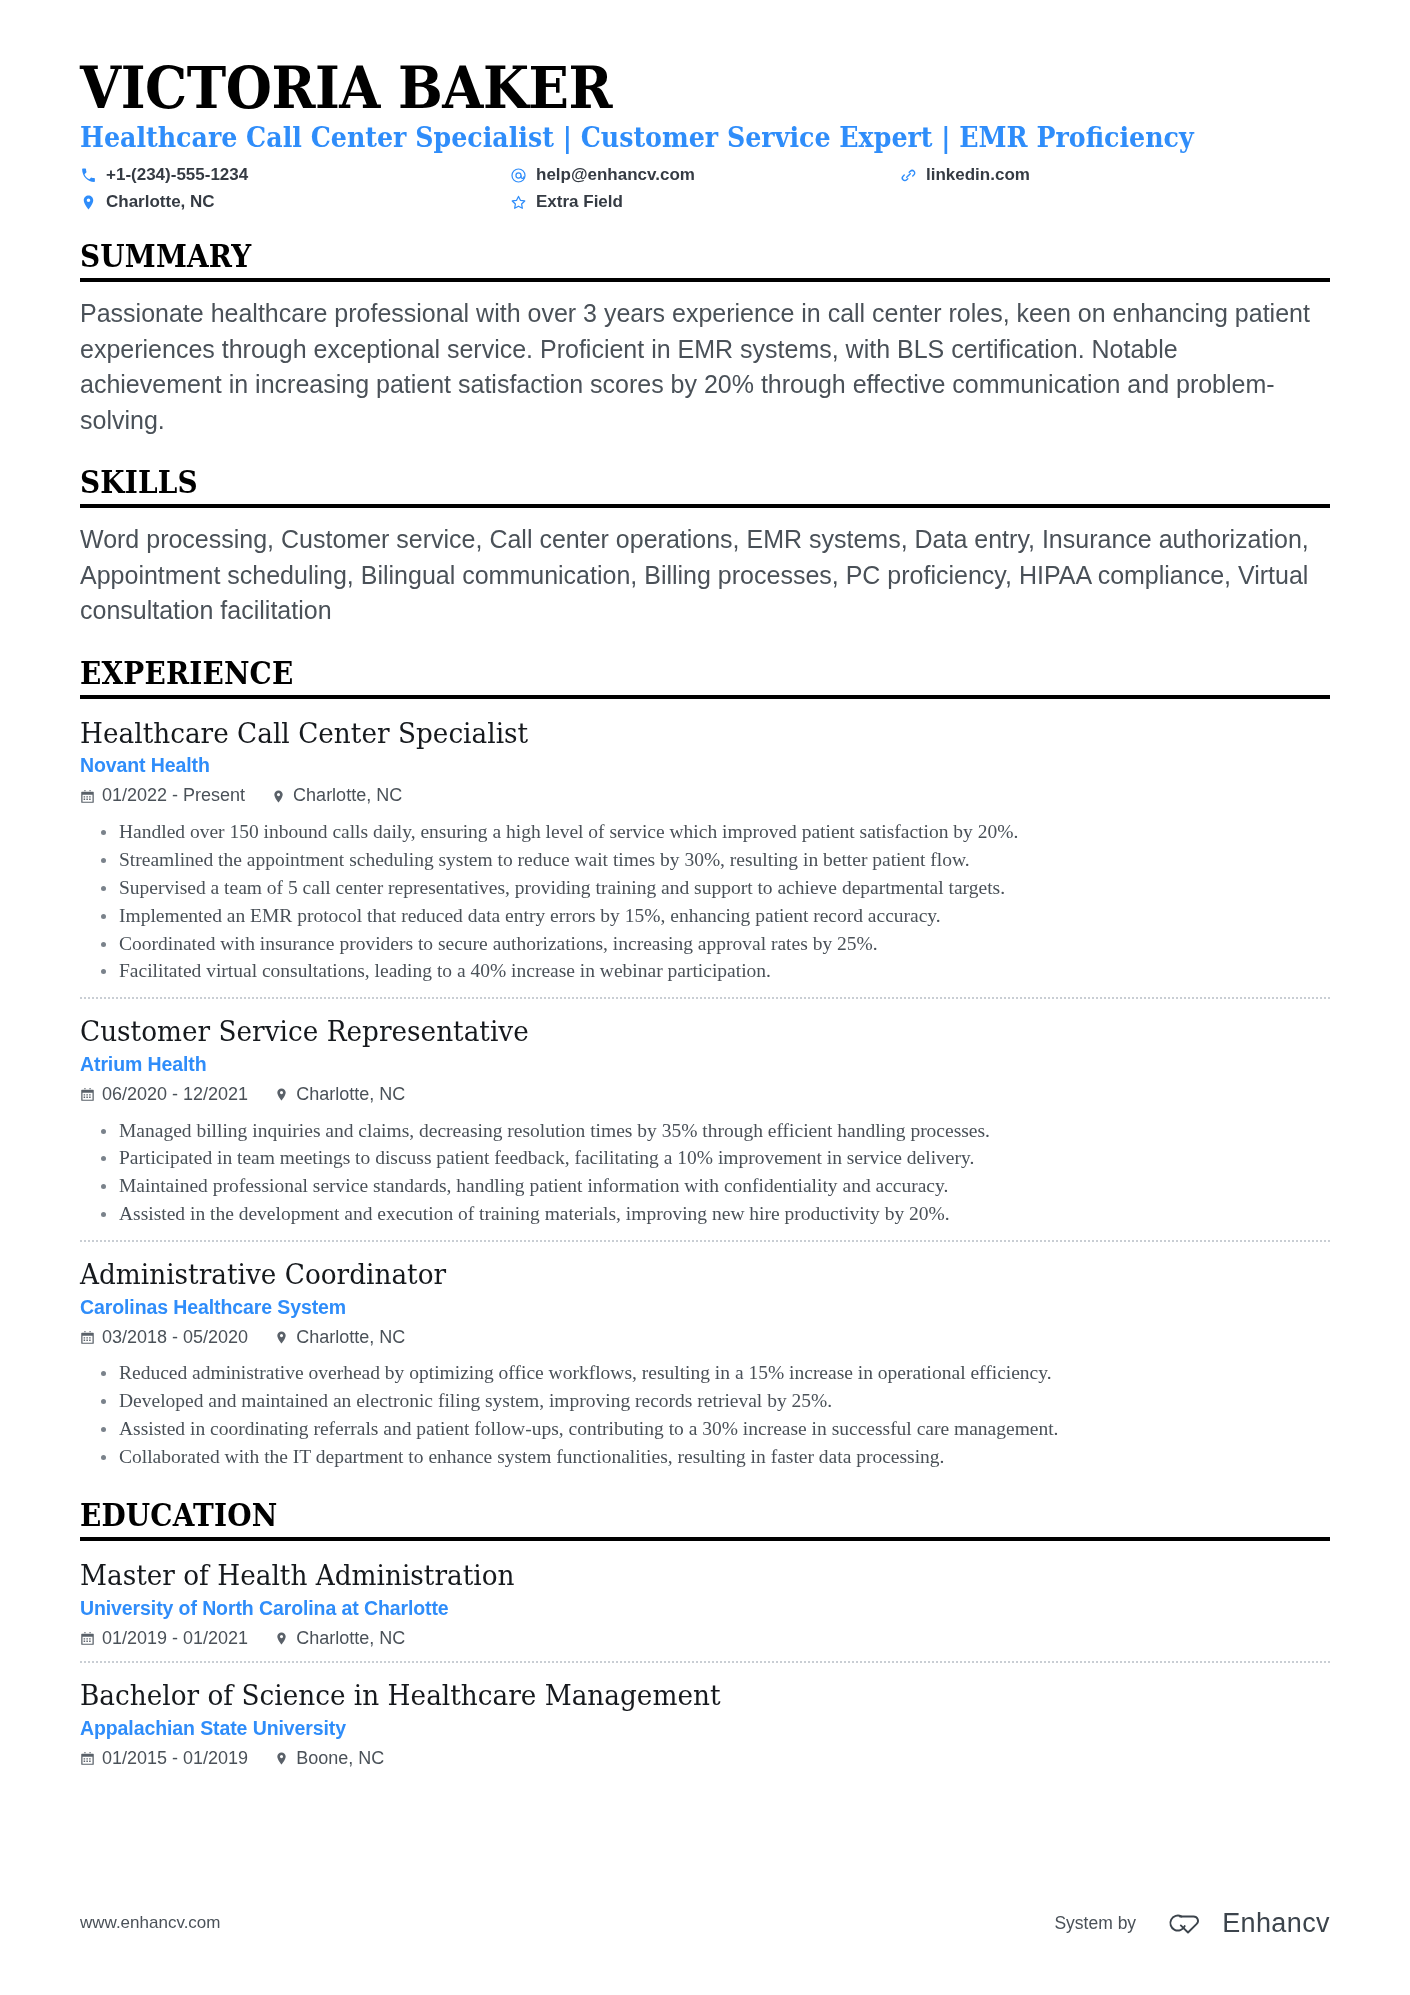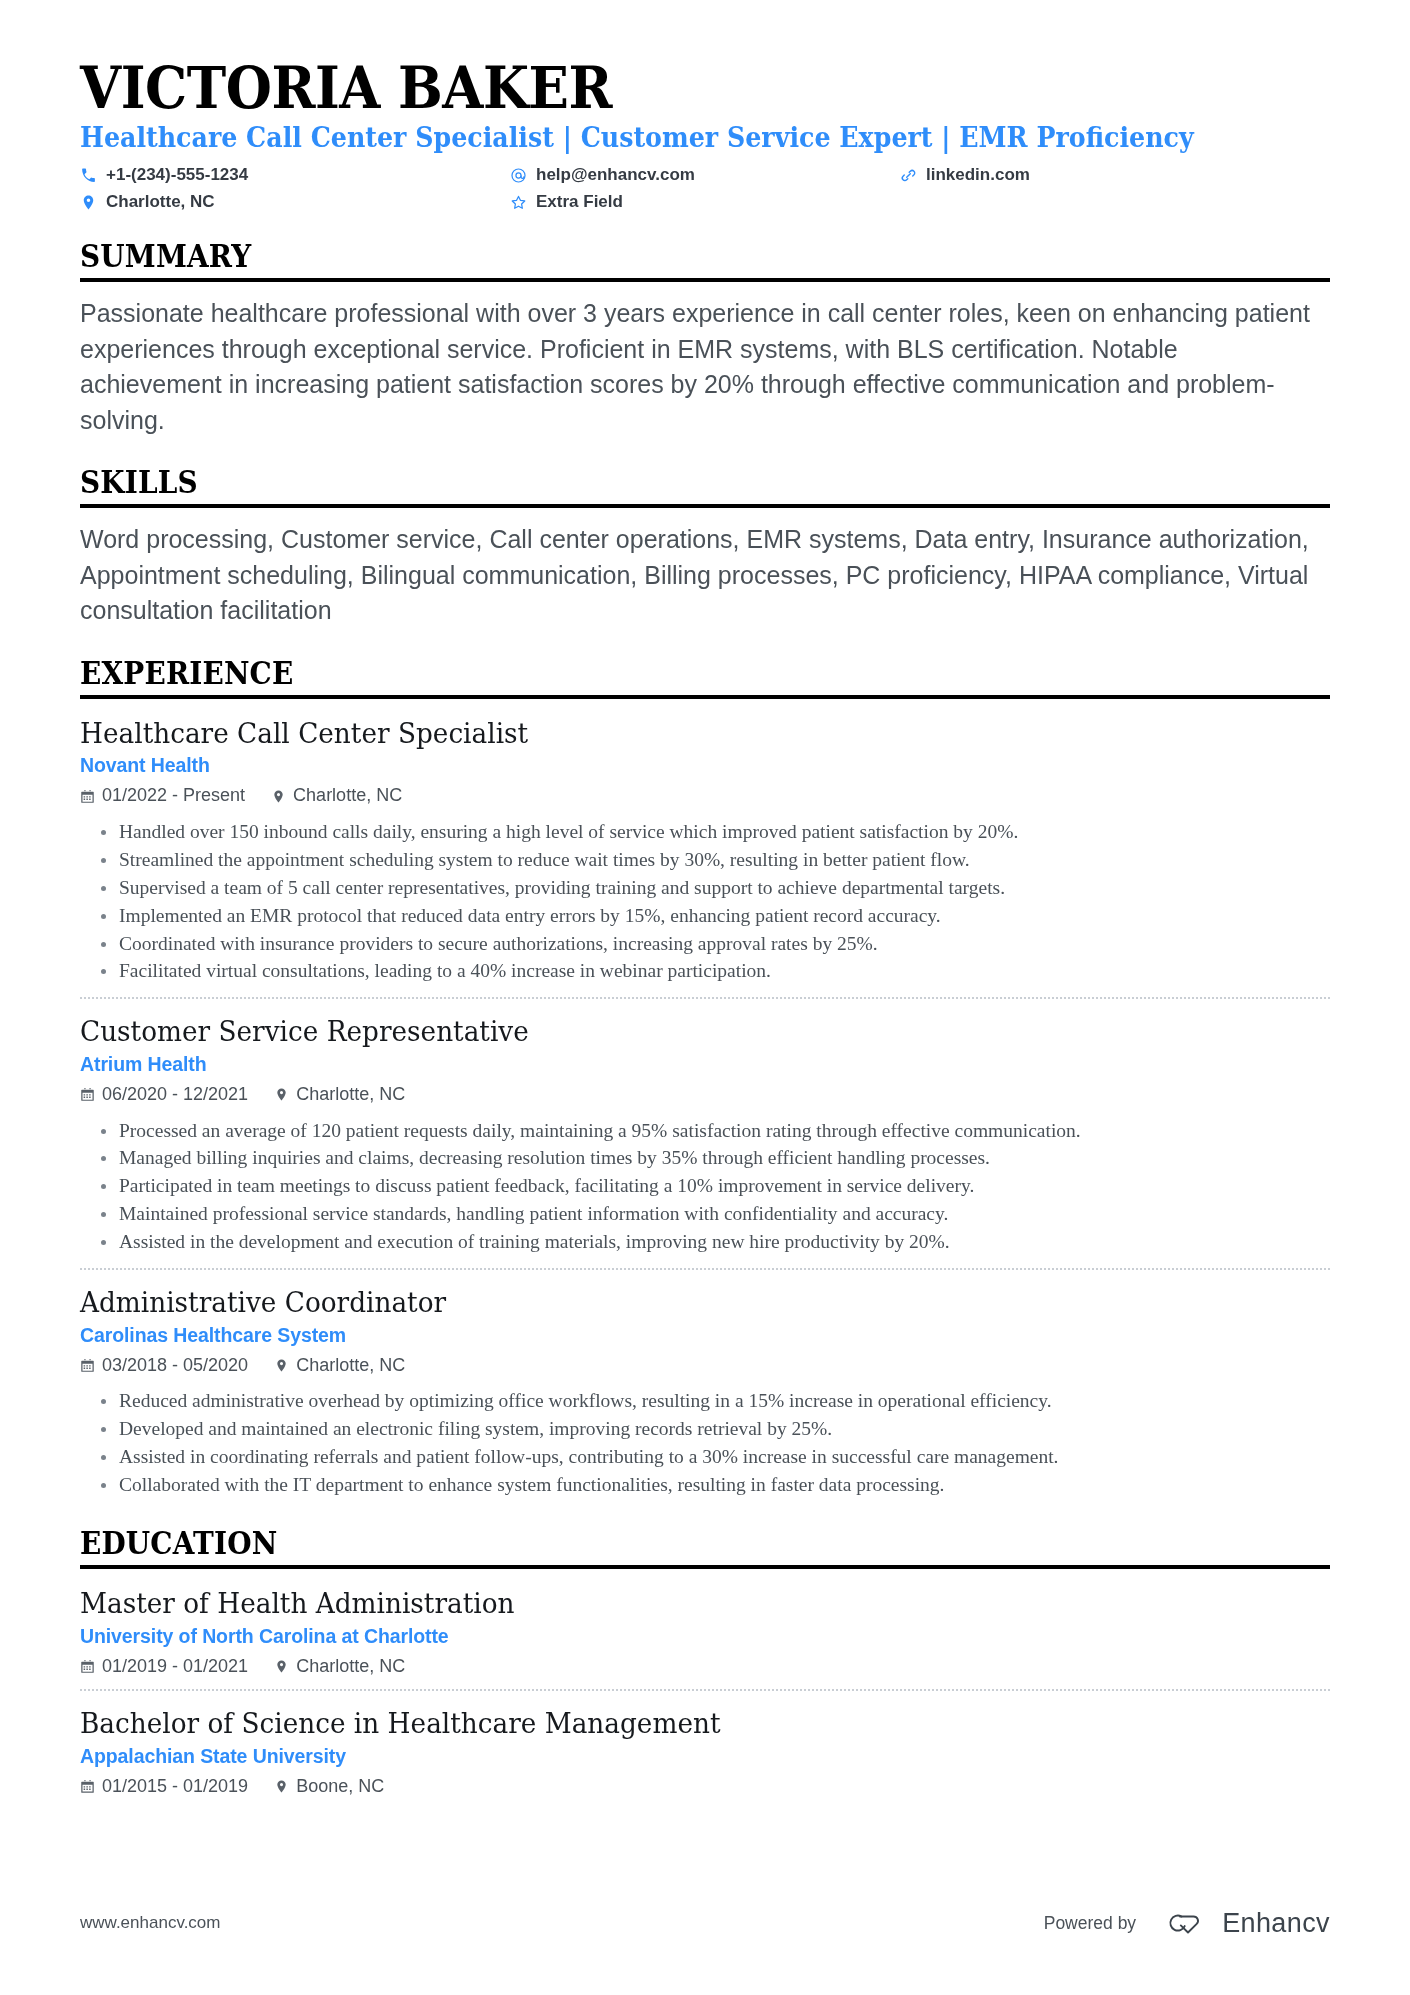--- a/index.html
+++ b/index.html
@@ -350,21 +350,20 @@
         <span class="meta-item">
           <span class="ic">
             <svg width="15" height="15" viewBox="0 0 24 24" fill="currentColor">
                 <path d="M12 2.2c-3.7 0-6.7 3-6.7 6.7 0 5 6.7 12.9 6.7 12.9s6.7-7.9 6.7-12.9c0-3.7-3-6.7-6.7-6.7zm0 9.2a2.5 2.5 0 1 1 0-5 2.5 2.5 0 0 1 0 5z"></path>
               </svg>
           </span>
           <span>Charlotte, NC</span>
         </span>
       </div>
       <ul class="bullets">
-        <li>Processed an average of 120 patient requests daily, maintaining a 95% satisfaction rating through effective communication.</li>
         <li>Managed billing inquiries and claims, decreasing resolution times by 35% through efficient handling processes.</li>
         <li>Participated in team meetings to discuss patient feedback, facilitating a 10% improvement in service delivery.</li>
         <li>Maintained professional service standards, handling patient information with confidentiality and accuracy.</li>
         <li>Assisted in the development and execution of training materials, improving new hire productivity by 20%.</li>
       </ul>
     </div>
 
     <hr class="entry-divider">
 
     <div class="entry">
@@ -449,21 +448,21 @@
           </span>
           <span>Boone, NC</span>
         </span>
       </div>
     </div>
   </div>
 
   <div class="footer">
     <span class="footer-url">www.enhancv.com</span>
     <div class="powered">
-      <span class="powered-label">Powered by</span>
+      <span class="powered-label">System by</span>
       <div class="brand">
         <span>
           <svg width="52" height="30" viewBox="0 0 52 30" fill="none" stroke="#3c444c" stroke-width="1.9" stroke-linecap="round" stroke-linejoin="round">
             <path d="M23.5 10.5a7.5 7.5 0 1 0 3.2 9.6"></path>
             <path d="M22 10.5h13.5c4 0 6 4.6 3.2 7.4l-8.7 8.6-7.2-7.1"></path>
           </svg>
         </span>
         <span class="brand-name">Enhancv</span>
       </div>
     </div>

